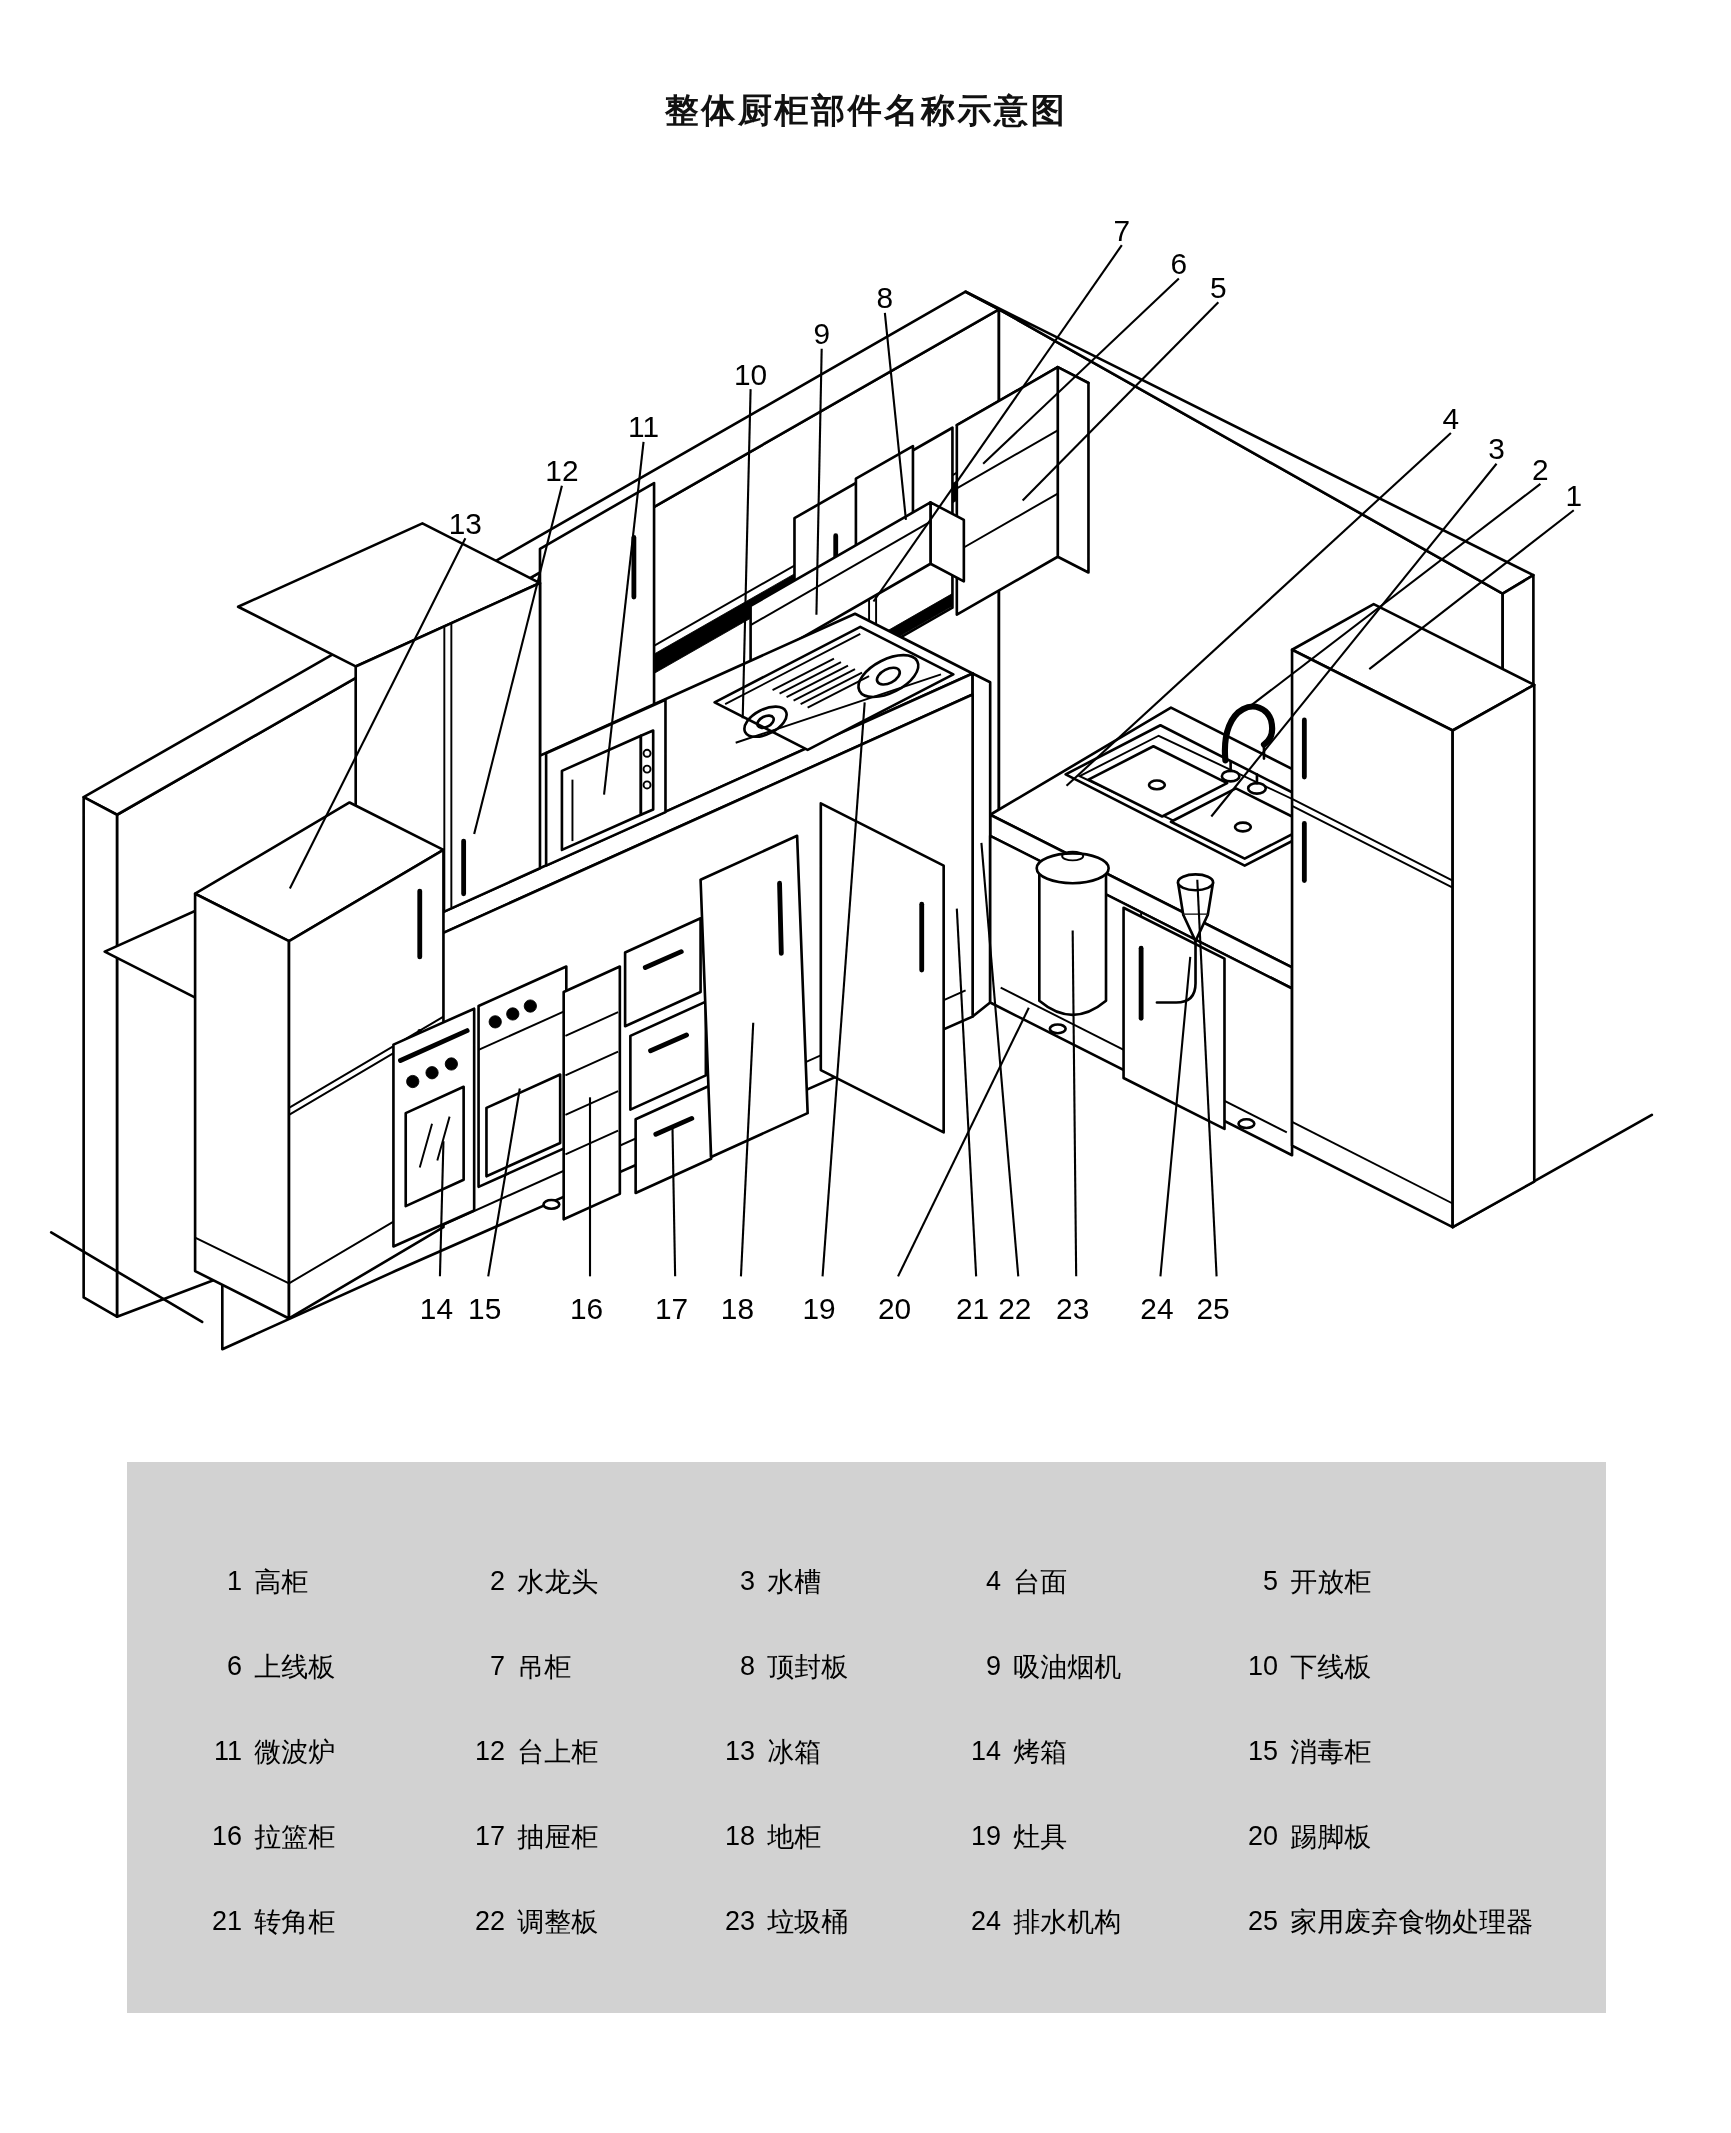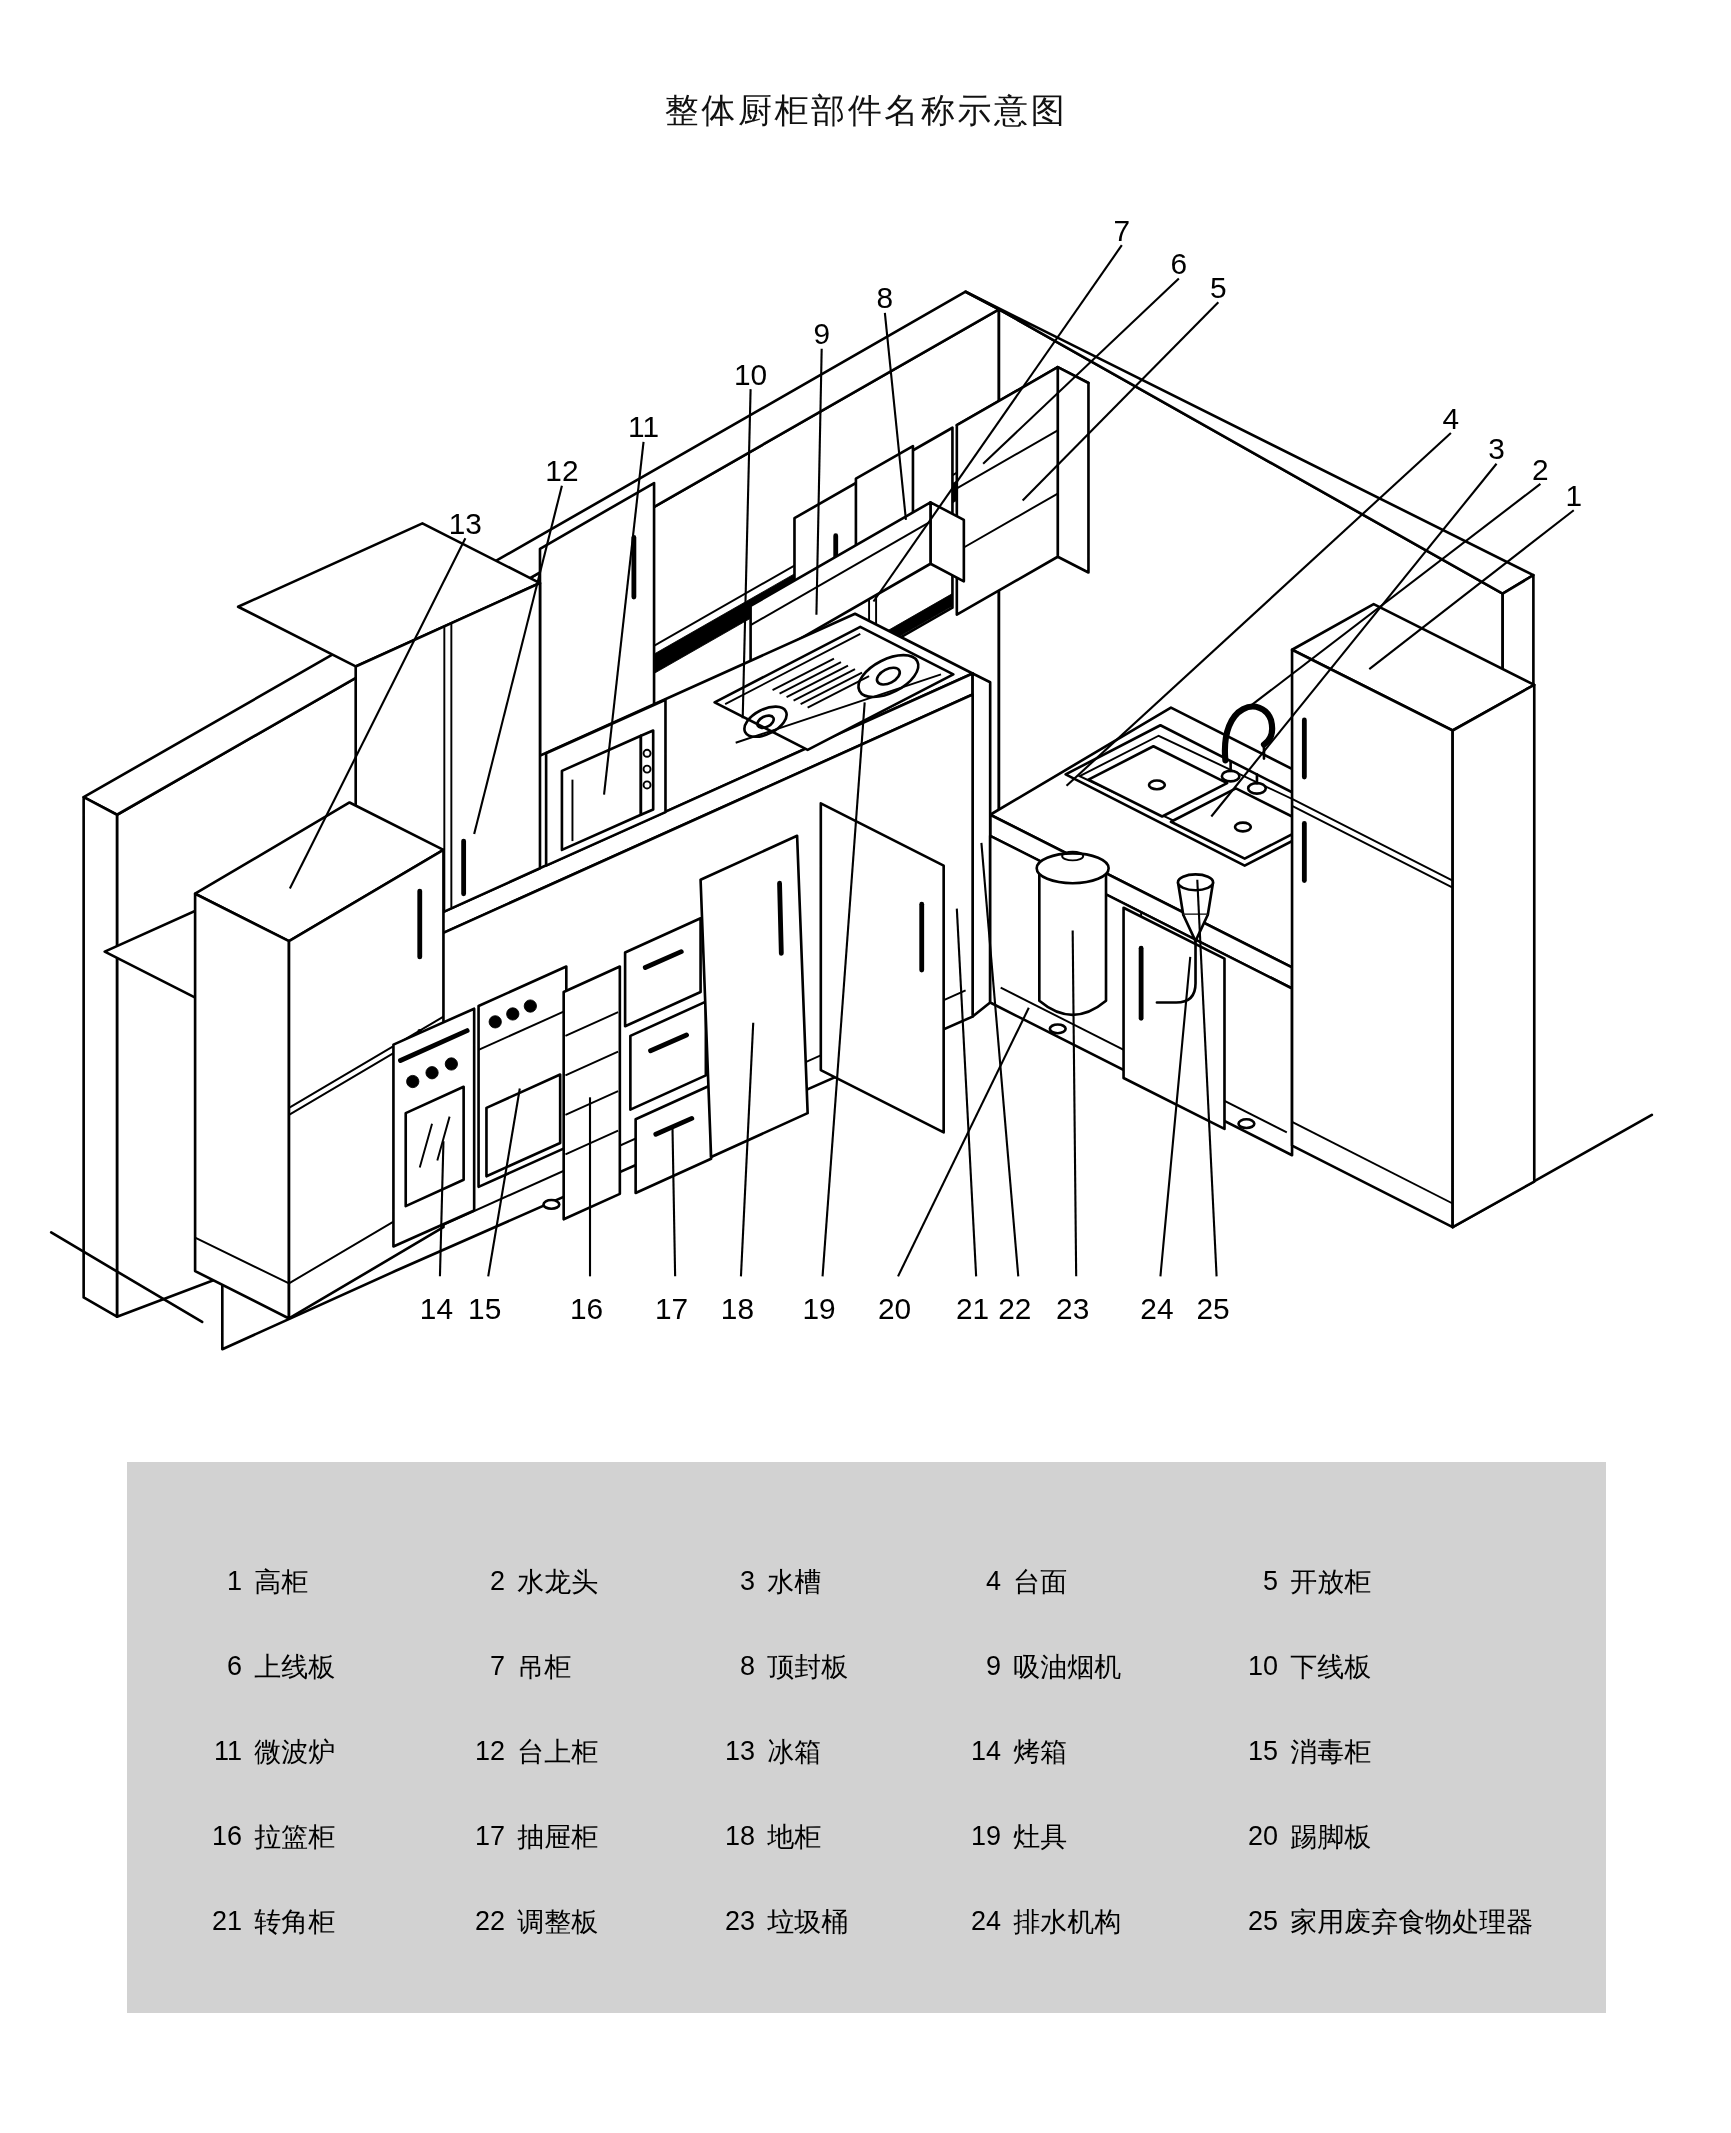--- a/index.html
+++ b/index.html
@@ -1,19 +1,19 @@
 <!DOCTYPE html>
 <html style="font-size:14px"><head>
 <meta charset="utf-8">
 <style>
   html,body{margin:0;padding:0;background:#ffffff;}
   #page{position:relative;width:1732px;height:2133px;background:#ffffff;overflow:hidden;
         font-family:"Liberation Sans","DejaVu Sans",sans-serif;color:#000;}
   #title{position:absolute;top:88px;left:0;width:100%;text-align:center;
-         font-size:34px;font-weight:400;letter-spacing:2.6px;color:#111;}
+         font-size:34px;font-weight:700;letter-spacing:2.6px;color:#111;}
   #diagram{position:absolute;top:132px;left:0;}
   #legend{position:absolute;left:127px;top:1462px;width:1479px;height:551px;
           box-sizing:border-box;padding:77px 0 0 75px;
           display:grid;grid-template-columns:263px 250px 246px 277px auto;
           grid-auto-rows:85px;align-items:center;}
   .lg-item{display:flex;align-items:center;font-size:27px;font-weight:500;white-space:nowrap;}
   .lg-num{display:inline-block;width:40px;text-align:right;margin-right:12.3px;}
   svg *{vector-effect:none;}
   .ln{stroke:#000;stroke-width:3;fill:none;stroke-linejoin:round;stroke-linecap:round;}
   .fw{stroke:#000;stroke-width:3;fill:#fff;stroke-linejoin:round;}

